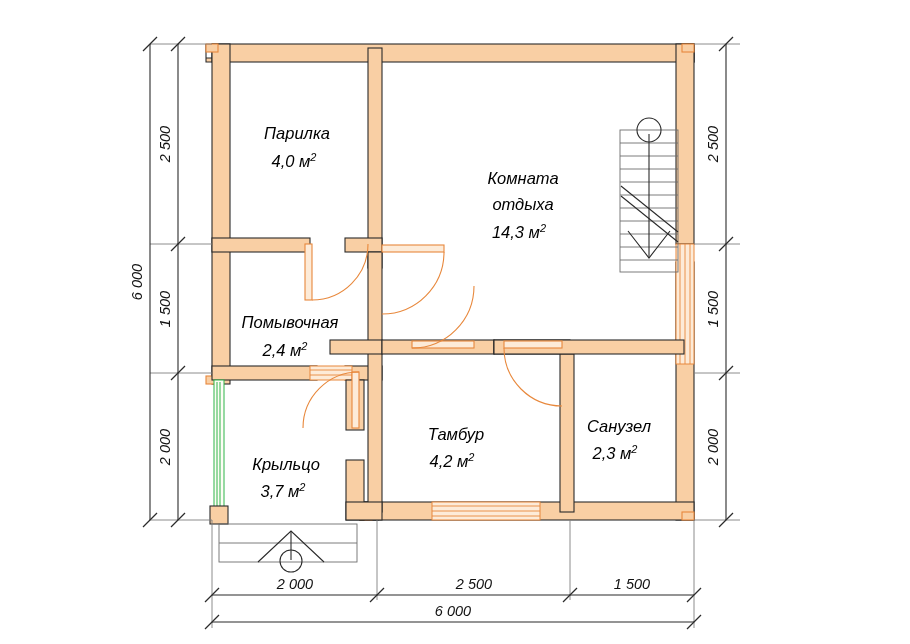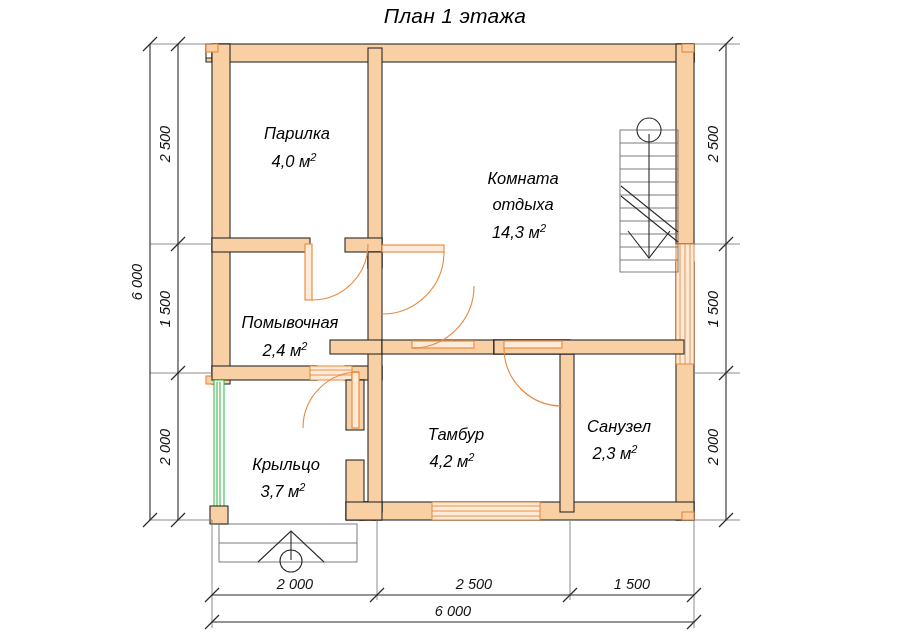--- a/index.html
+++ b/index.html
@@ -52,21 +52,20 @@
   .stair{stroke:#6e6e6e;stroke-width:.9;fill:none;}
   .stairdark{stroke:#2b2b2b;stroke-width:1.1;fill:none;}
   .rail{stroke:#2fb54a;stroke-width:1;fill:none;}
   .step{stroke:#6e6e6e;stroke-width:.9;fill:none;}
 </style>
 </head>
 <body>
 
 <div id="stage">
 
-  <div class="plan-title">План 1 этажа</div>
 
   <svg width="910" height="644" viewBox="0 0 910 644">
 
     <g>
 
       <path class="wall-dark" d="M206,44 L206,58 L218,58 L218,48 L682,48 L682,44 L694,44 L694,62 L682,62 L682,58 L218,58 L218,62 L206,62 Z"></path>
 
       <rect class="wall-dark" x="212" y="44" width="482" height="18"></rect>
 
       <rect class="wall-dark" x="212" y="44" width="18" height="340"></rect>

